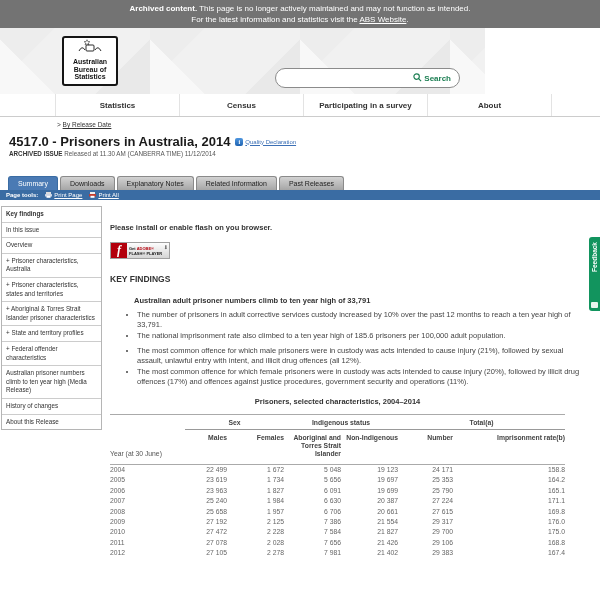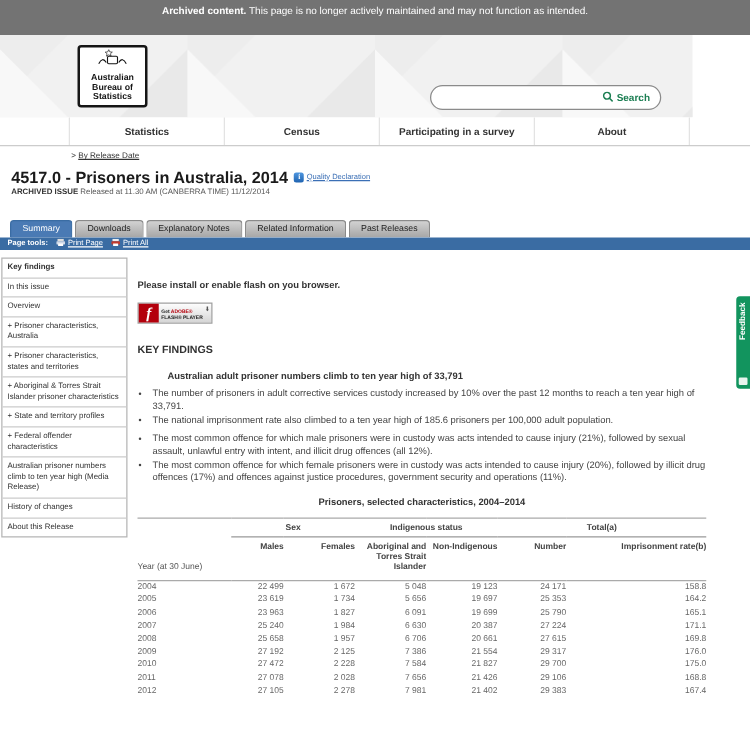--- a/index.html
+++ b/index.html
@@ -7,21 +7,21 @@
        font-family:"Liberation Sans",sans-serif;-webkit-font-smoothing:antialiased;}
   a{cursor:pointer;}
 
   
   .banner{position:absolute;top:0;left:0;width:600px;height:28px;background:#737373;
           color:#fff;font-size:8px;line-height:11px;text-align:center;box-sizing:border-box;padding-top:3px;}
   .banner .bold{font-weight:bold;}
   .banner .lnk{color:#fff;text-decoration:underline;}
 
   
-  .hdr{position:absolute;top:28px;left:0;width:554px;height:66px;background-color:#f1f1f1;
+  .hdr{position:absolute;top:28px;left:0;width:485px;height:66px;background-color:#f1f1f1;
        background-image:linear-gradient(45deg,#f8f8f8 25%,transparent 25.5%),
                         linear-gradient(-45deg,#e9e9e9 25%,transparent 25.5%),
                         linear-gradient(135deg,#ededed 25%,transparent 25.5%);
        background-size:150px 66px;}
   .logo{position:absolute;left:62px;top:8px;width:56px;height:50px;background:#fff;
         border:2px solid #151515;border-radius:3px;text-align:center;box-sizing:border-box;padding-top:1px;}
   .logo-text{font-size:7px;font-weight:bold;line-height:7.5px;color:#151515;}
   .searchbox{position:absolute;right:25px;top:40px;width:185px;height:20px;background:#fff;
              border:1px solid #8b8b8b;border-radius:10px;display:flex;align-items:center;box-sizing:border-box;}
   .searchbox input{flex:1;border:none;outline:none;background:transparent;font-size:8px;
@@ -69,21 +69,21 @@
   .flash-notice{font-size:7.5px;font-weight:bold;color:#333;margin-top:17px;}
   .flash-badge{margin-top:10px;width:60px;height:17px;border:1px solid #a0a0a0;display:flex;
                background:linear-gradient(#fdfdfd,#d5d5d5);box-sizing:border-box;align-items:stretch;}
   .flash-f{width:16px;background:#b3000c;color:#fff;font-family:"Liberation Serif",serif;font-style:italic;
            font-weight:bold;font-size:12px;display:flex;align-items:center;justify-content:center;}
   .flash-txt{flex:1;font-size:4px;line-height:5px;padding:3px 0 0 2px;color:#1a1a1a;font-weight:bold;}
   .flash-txt .red{color:#b3000c;}
   .flash-arrow{font-size:5px;color:#555;padding:1px 1px 0 0;}
   .kf-head{font-size:8.5px;font-weight:bold;color:#333;margin-top:15px;}
   .sec-head{font-size:7.5px;font-weight:bold;color:#333;margin-top:12px;width:470px;margin-left:24px;}
-  ul.blts{margin:5px 0 0 12px;padding:0;width:452px;}
+  ul.blts{margin:5px 0 0 27px;padding:0;width:452px;}
   ul.blts li{font-size:7.5px;line-height:10px;color:#444;margin-bottom:1px;}
   .tbl-caption{width:455px;text-align:center;font-size:7.5px;font-weight:bold;color:#333;margin-top:10px;}
 
   
   table.data{border-collapse:collapse;table-layout:fixed;width:455px;margin-top:8px;border-top:1px solid #aaa;}
   table.data th,table.data td{padding:0;font-size:6.8px;overflow:hidden;}
   tr.grp th{font-weight:bold;color:#444;text-align:center;padding-top:4px;padding-bottom:3px;border-bottom:1px solid #999;}
   tr.grp th.nogrp{border-bottom:none;}
   tr.sub th{font-weight:bold;color:#444;text-align:right;vertical-align:top;line-height:8px;
             padding-top:4px;padding-bottom:6px;border-bottom:1px solid #aaa;}
@@ -97,20 +97,21 @@
             border-radius:3px 0 0 3px;display:flex;flex-direction:column;align-items:center;
             justify-content:space-between;padding:5px 0 3px;box-sizing:border-box;}
   .feedback .fb-label{writing-mode:vertical-rl;transform:rotate(180deg);color:#fff;font-size:6.5px;font-weight:bold;}
   .fb-ico{width:7px;height:6px;background:#e8f5ee;border-radius:1px;}
 </style>
 </head>
 <body>
 
 <div class="banner">
   <div><span class="bold">Archived content.</span><span> This page is no longer actively maintained and may not function as intended.</span></div>
+  <div><span>For the latest information and statistics visit the </span><a class="lnk">ABS Website</a><span>.</span></div>
 </div>
 
 <div class="hdr">
   <div class="logo">
     <span>
       <svg width="30" height="15" viewBox="0 0 30 15">
         <path d="M12 1 l1.2 2.4 2.6.2 -2 1.7 .7 2.6 -2.5-1.4 -2.5 1.4 .7-2.6 -2-1.7 2.6-.2z" fill="none" stroke="#151515" stroke-width="0.7" transform="translate(3,0) scale(0.75)"></path>
         <rect x="11" y="6" width="8" height="6" rx="1" fill="none" stroke="#151515" stroke-width="0.9"></rect>
         <path d="M4 12 Q7 6 10 11" fill="none" stroke="#151515" stroke-width="0.9"></path>
         <path d="M26 12 Q23 6 20 11" fill="none" stroke="#151515" stroke-width="0.9"></path>

